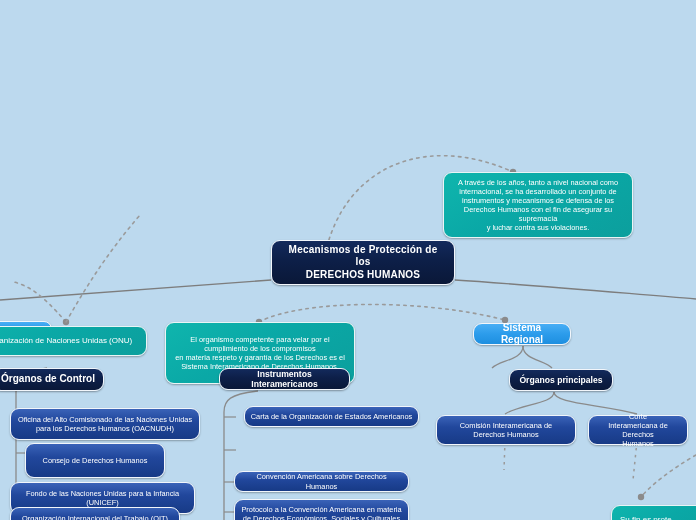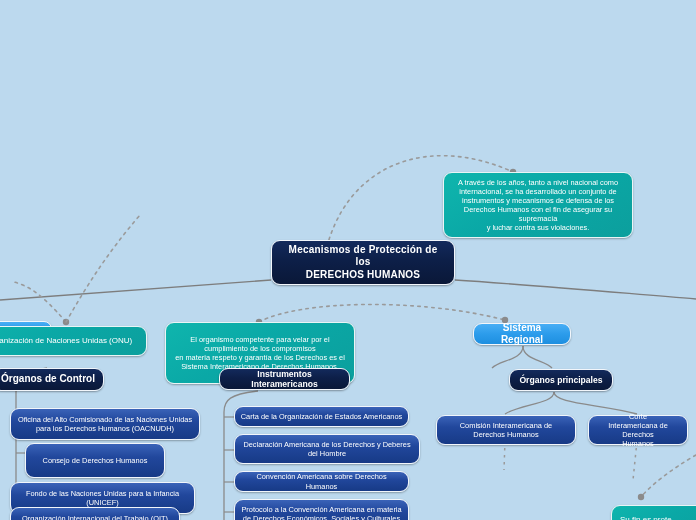--- a/index.html
+++ b/index.html
@@ -149,23 +149,22 @@
   <div class="node blue f75" style="left:10px; top:408px; width:190px; height:32px; padding:3px 6px;">Oficina del Alto Comisionado de las Naciones Unidas para los Derechos Humanos (OACNUDH)</div>
 
   <div class="node blue f75" style="left:25px; top:443px; width:140px; height:35px; padding:6px 6px;">Consejo de Derechos Humanos</div>
 
   <div class="node blue f75" style="left:10px; top:482px; width:185px; height:32px; padding:3px 0;">Fondo de las Naciones Unidas para la Infancia (UNICEF)</div>
 
   <div class="node blue f75" style="left:10px; top:507px; width:170px; height:24px; padding:3px 6px;">Organización Internacional del Trabajo (OIT)</div>
 
   <div class="node navy f9" style="left:219px; top:368px; width:131px; height:22px;">Instrumentos Interamericanos</div>
 
-  <div class="node blue f75" style="left:234px; top:406px; width:175px; height:21px; padding:3px 4px;">Carta de la Organización de Estados Americanos</div>
+  <div class="node blue f75" style="left:244px; top:406px; width:175px; height:21px; padding:3px 4px;">Carta de la Organización de Estados Americanos</div>
 
-  <div class="node blue f75" style="left:234px; top:434px; width:186px; height:30px; padding:3px 6px;">Declaración Americana de los Derechos y Deberes del Hombre</div>
 
   <div class="node blue f75" style="left:234px; top:471px; width:175px; height:21px; padding:3px 6px;">Convención Americana sobre Derechos Humanos</div>
 
   <div class="node blue f75" style="left:234px; top:499px; width:175px; height:30px; padding:3px 6px;">Protocolo a la Convención Americana en materia de Derechos Económicos, Sociales y Culturales</div>
 
   <div class="node azure f10" style="left:473px; top:323px; width:98px; height:22px;">Sistema Regional</div>
 
   <div class="node blue f75" style="left:436px; top:415px; width:140px; height:30px; padding:3px 6px;">Comisión Interamericana de Derechos Humanos</div>
 
   <div class="node navy f9" style="left:509px; top:369px; width:104px; height:22px;">Órganos principales</div>

